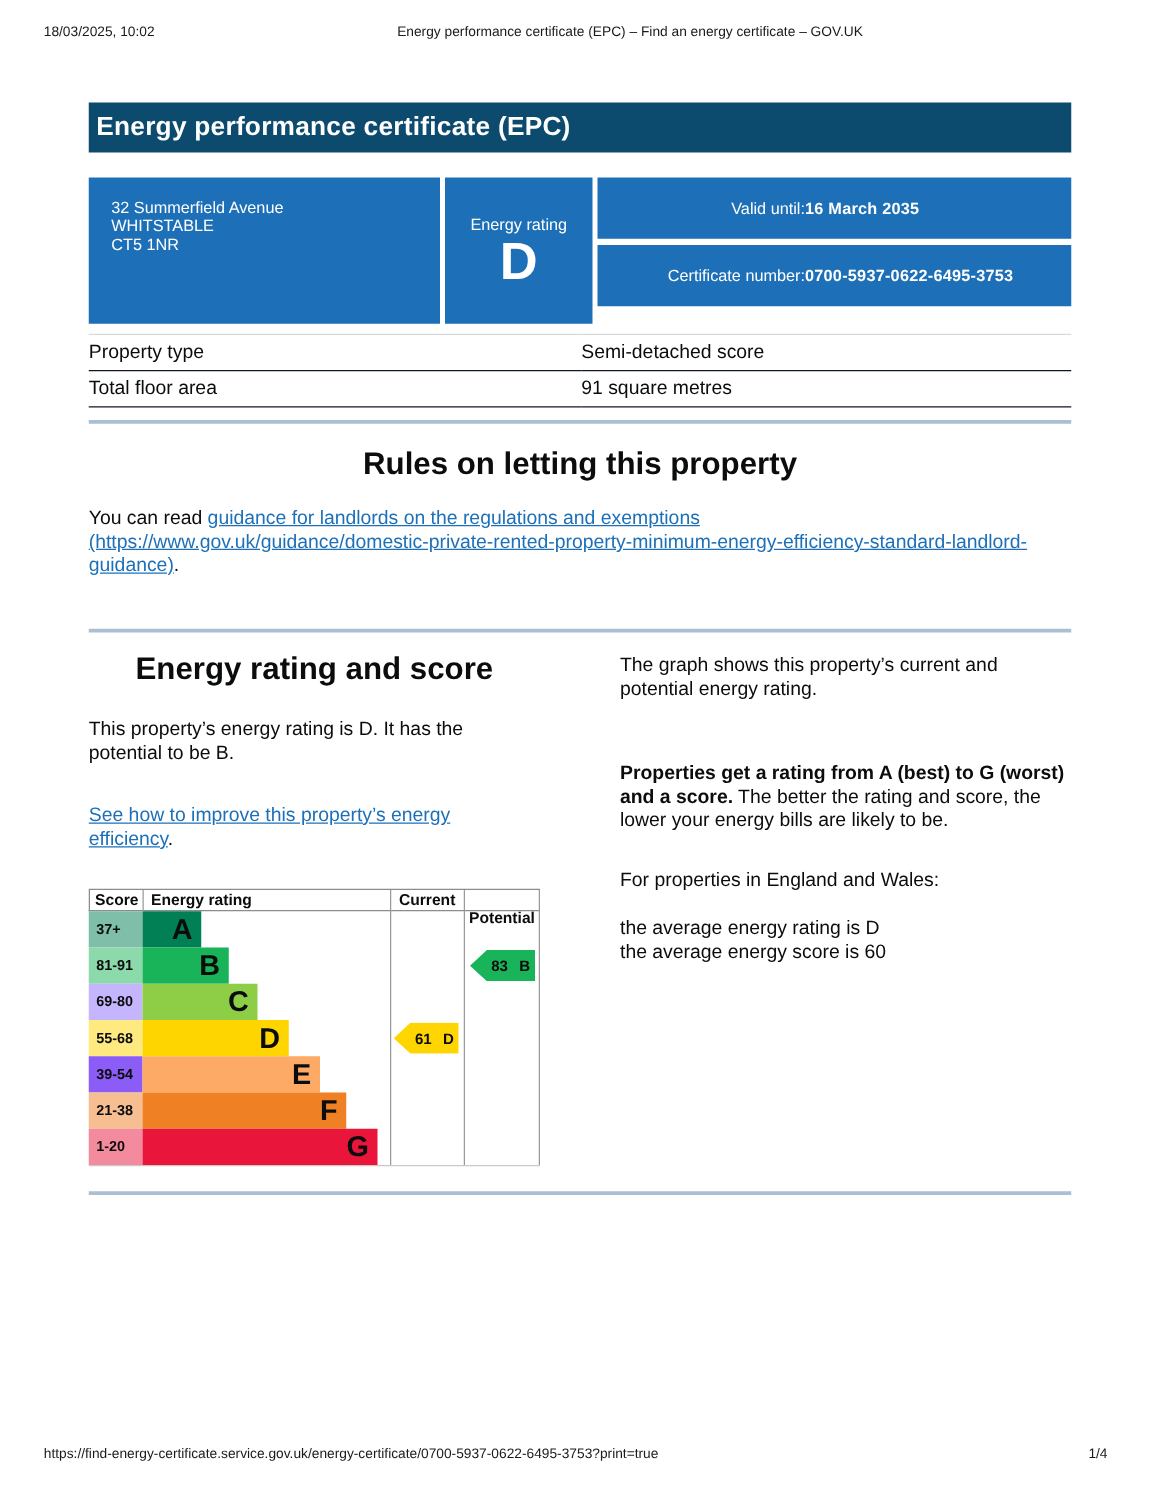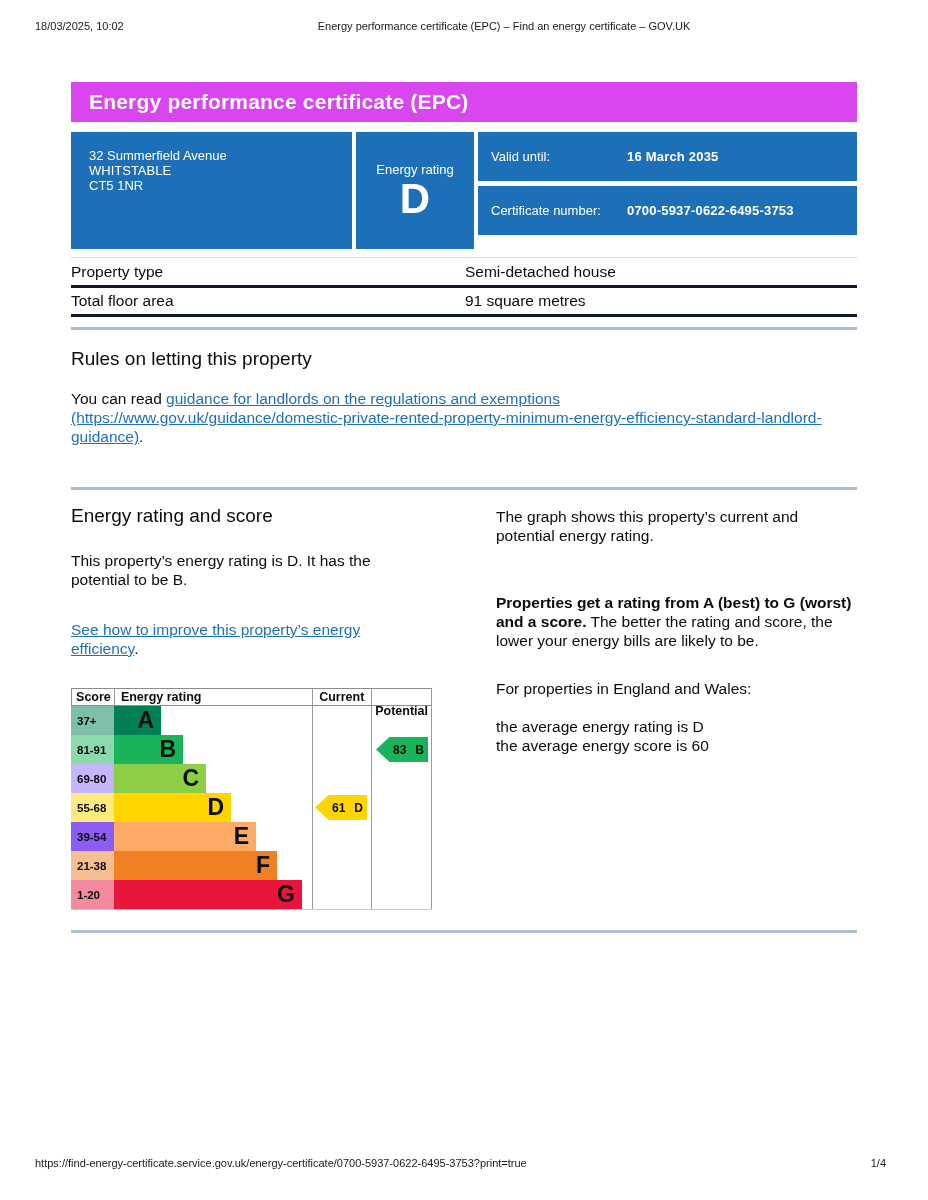--- a/index.html
+++ b/index.html
@@ -9,41 +9,41 @@
   
   .print-header { position: absolute; top: 20px; left: 0; width: 100%; font-size: 11px; color: #1a1a1a; }
   .print-header .dt { position: absolute; left: 35px; top: 0; }
   .print-header .doc-title { width: 100%; text-align: center; margin-left: 40px; }
   .print-footer { position: absolute; top: 1157px; left: 0; width: 100%; font-size: 11px; color: #1a1a1a; }
   .print-footer .url { position: absolute; left: 35px; top: 0; }
   .print-footer .pageno { position: absolute; right: 42px; top: 0; }
 
   .content { position: absolute; top: 82px; left: 71px; width: 786px; }
 
-  .banner { background: #d946ef; height: 40px; display: flex; align-items: center; padding-left: 18px; }
+  .banner { background: #0c4a6e; height: 40px; display: flex; align-items: center; padding-left: 6px; }
   .banner h1 { color: #ffffff; font-size: 21px; font-weight: bold; letter-spacing: 0.2px; }
 
-  .summary-box { margin-top: 10px; display: grid; grid-template-columns: 281px 118px 1fr; gap: 4px; height: 117px; }
+  .summary-box { margin-top: 20px; display: grid; grid-template-columns: 281px 118px 1fr; gap: 4px; height: 117px; }
   .summary-cell { background: #1d70b8; color: #ffffff; }
   .addr-cell { padding: 16px 18px; font-size: 13px; line-height: 15px; }
   .rating-cell { display: flex; flex-direction: column; align-items: center; justify-content: center; padding-top: 2px; }
   .rating-cell .lbl { font-size: 13px; }
   .rating-cell .big { font-size: 42px; font-weight: bold; line-height: 44px; }
   .right-stack { display: flex; flex-direction: column; gap: 5px; height: 103px; }
-  .kv-cell { flex: 1; display: flex; align-items: center; padding-left: 13px; font-size: 13px; }
+  .kv-cell { flex: 1; display: flex; align-items: center; padding-left: 30px; font-size: 13px; text-align: right; }
   .kv-cell .k { width: 136px; }
   .kv-cell .v { font-weight: bold; letter-spacing: 0.2px; }
 
   .prop-table { margin-top: 8px; width: 100%; border-collapse: collapse; font-size: 15.5px; }
-  .prop-table td { border-top: 1px solid #d9d9d9; border-bottom: 3px solid #0f172a; height: 29px; padding: 0; vertical-align: middle; }
+  .prop-table td { border-top: 1px solid #d9d9d9; border-bottom: 1px solid #0f172a; height: 29px; padding: 0; vertical-align: middle; }
   .prop-table td.val { width: 392px; }
 
   .section-divider { margin-top: 10px; height: 3px; background: #aabfd3; border: none; }
 
-  h2 { font-size: 19px; font-weight: normal; }
+  h2 { font-size: 25px; font-weight: bold; text-align: center; }
   .rules h2 { margin-top: 18px; }
   .rules p { font-size: 15.5px; line-height: 19px; }
   .rules .p1 { margin-top: 27px; }
   .rules .p2 { margin-top: 19px; width: 760px; }
   a.link { color: #1d70b8; text-decoration: underline; }
   .divider-2 { margin-top: 41px; }
 
   .rating-grid { margin-top: 15px; display: grid; grid-template-columns: 361px 361px; column-gap: 64px; }
   .rating-grid p { font-size: 15.5px; line-height: 19px; }
   .left-col .intro { margin-top: 24px; width: 320px; }
@@ -103,21 +103,21 @@
         <span class="k">Certificate number:</span>
         <span class="v">0700-5937-0622-6495-3753</span>
       </div>
     </div>
   </div>
 
   <table class="prop-table">
     <tbody>
       <tr>
         <td>Property type</td>
-        <td class="val">Semi-detached house</td>
+        <td class="val">Semi-detached score</td>
       </tr>
       <tr>
         <td>Total floor area</td>
         <td class="val">91 square metres</td>
       </tr>
     </tbody>
   </table>
 
   <div class="section-divider"></div>
 

